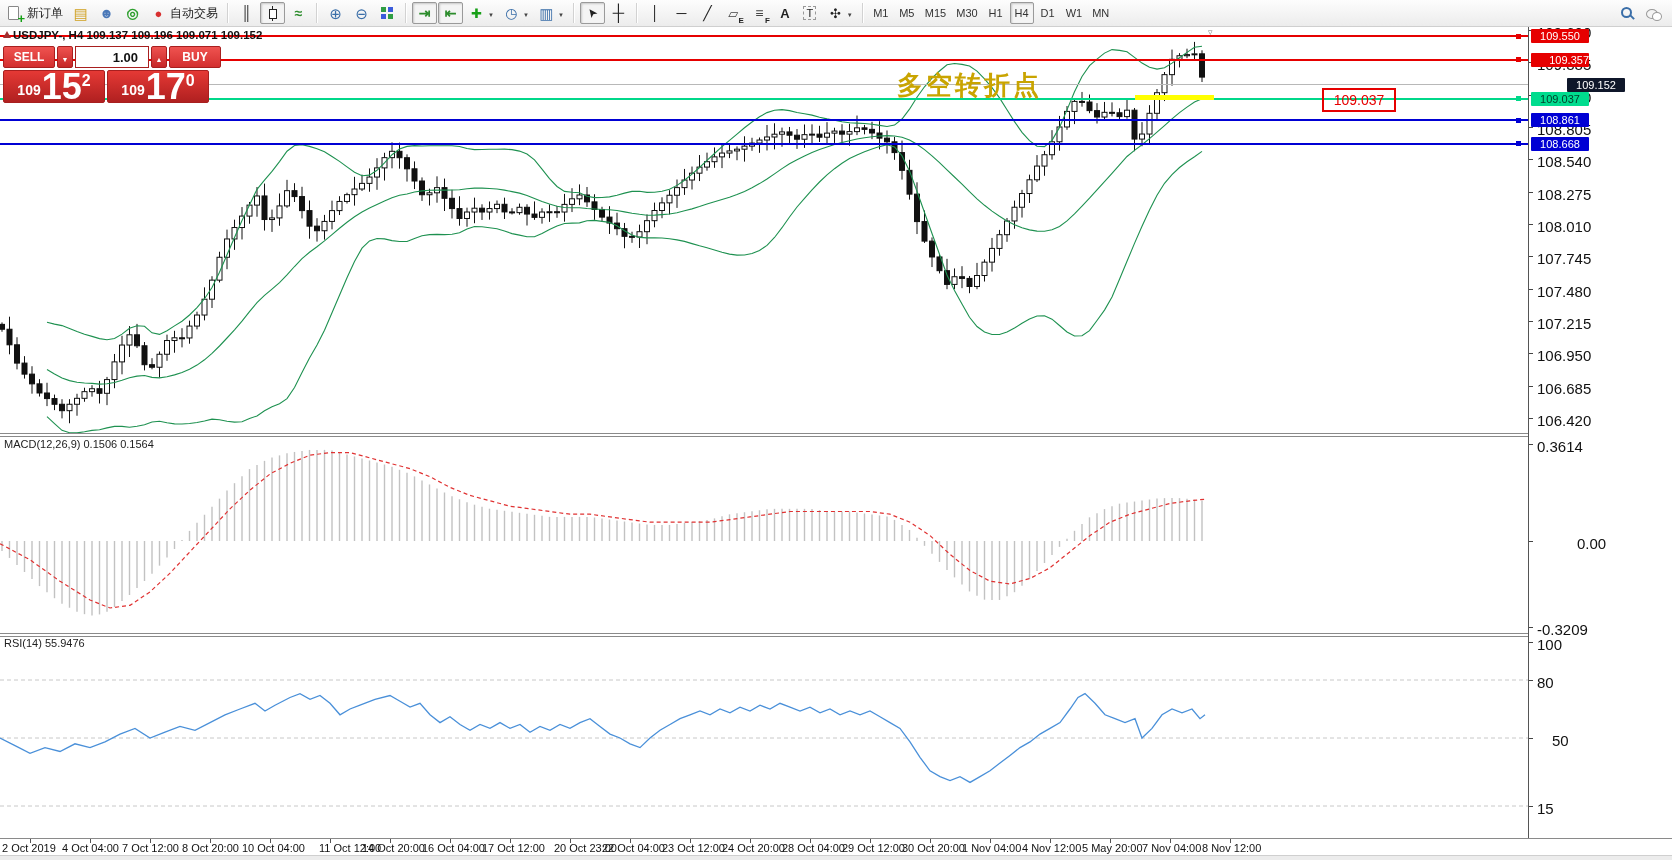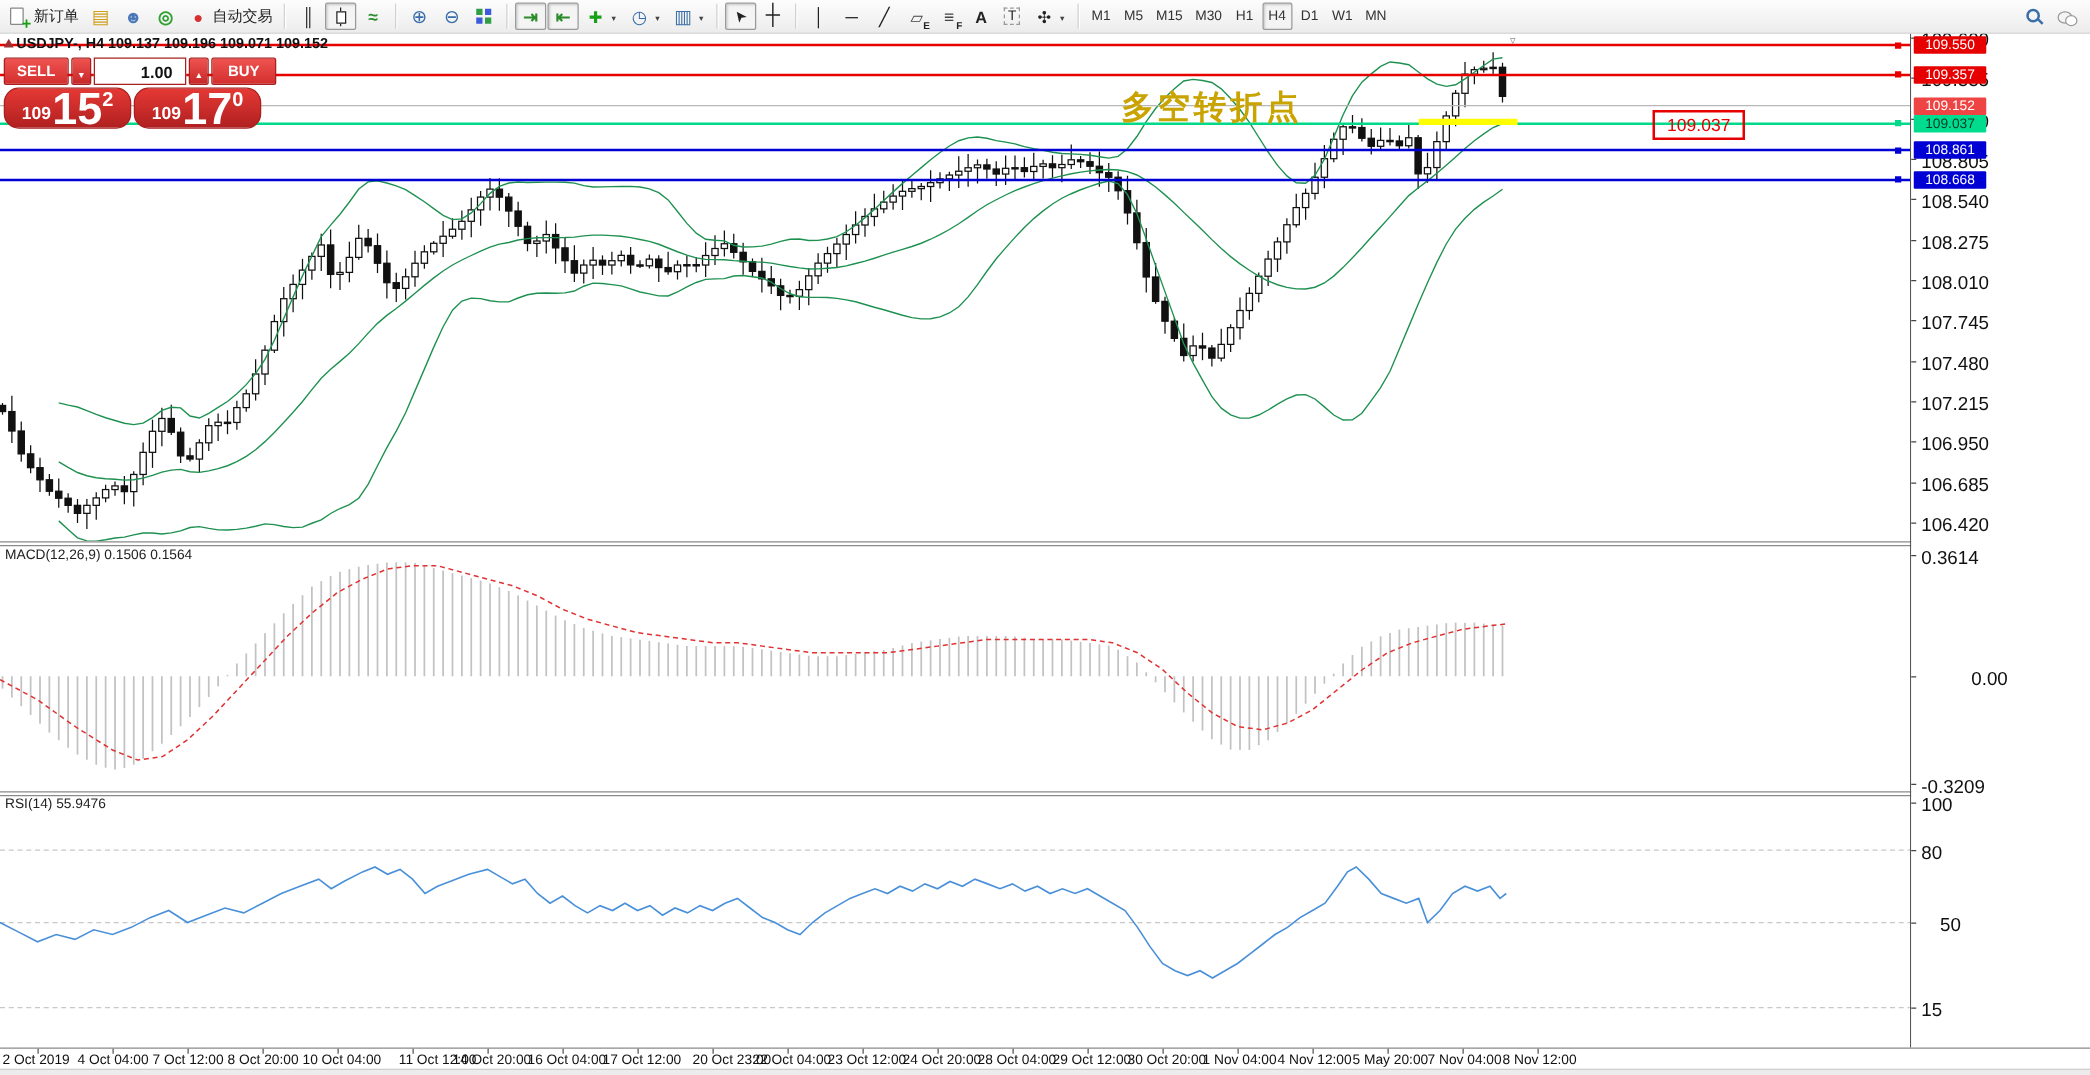--- a/index.html
+++ b/index.html
@@ -100,21 +100,21 @@
   .tp-btn{flex:0 0 52px;border:1px solid #a81f1f;border-radius:2px;color:#fff;font-size:12px;
       font-weight:bold;background:linear-gradient(#ef5350,#d32f2f);font-family:inherit;}
   .tp-spin{flex:0 0 16px;border:1px solid #a81f1f;border-radius:2px;color:#fff;
       background:linear-gradient(#ef5350,#c62828);padding:0;font-family:inherit;}
   .tp-spin.down::before{content:"▼";font-size:7px;}
   .tp-spin.up::before{content:"▲";font-size:7px;}
   .tp-vol{flex:1;width:60px;border:1px solid #a81f1f;text-align:right;padding-right:10px;
       font-size:13px;font-weight:bold;color:#111;font-family:inherit;}
   .tp-prices{display:flex;gap:2px;height:33px;}
   .tp-price{flex:1;display:flex;align-items:center;justify-content:center;color:#fff;
-      background:linear-gradient(#e53935,#b02020);border:1px solid #a81f1f;border-radius:12px;cursor:pointer;text-align:center;}
+      background:linear-gradient(#e53935,#b02020);border:1px solid #a81f1f;border-radius:2px;cursor:pointer;text-align:center;}
   .tp-base{font-size:14px;font-weight:bold;align-self:flex-end;margin:0 1px 4px 0;}
   .tp-big{font-size:36px;font-weight:bold;line-height:30px;}
   .tp-sup{font-size:16px;font-weight:bold;align-self:flex-start;margin-top:1px;}
 </style>
 </head>
 <body>
 
 <div class="win">
 
   <div class="toolbar">
@@ -813,22 +813,22 @@
       <div class="ptick" style="top: 255.68px;">107.480</div>
       <div class="ptick-dash" style="top: 294.01px;"></div>
       <div class="ptick" style="top: 288.01px;">107.215</div>
       <div class="ptick-dash" style="top: 326.34px;"></div>
       <div class="ptick" style="top: 320.34px;">106.950</div>
       <div class="ptick-dash" style="top: 358.67px;"></div>
       <div class="ptick" style="top: 352.67px;">106.685</div>
       <div class="ptick-dash" style="top: 391px;"></div>
       <div class="ptick" style="top: 385px;">106.420</div>
       <div class="pbadge" style="top: 2.14px; background: rgb(230, 0, 0); color: rgb(255, 255, 255);">109.550</div>
-      <div class="pbadge" style="top: 25.686px; background: rgb(230, 0, 0); color: rgb(255, 255, 255);">109.357</div>
-      <div class="pbadge" style="top: 50.696px; background: #ef4444; color: rgb(255, 255, 255);">109.152</div>
+      <div class="pbadge" style="top: 25.686px; background: rgb(230, 0, 0); color: rgb(255, 255, 255); text-align: right;">109.357</div>
+      <div class="pbadge" style="top: 50.696px; background: #0f172a; color: rgb(255, 255, 255); margin-left: 36px;">109.152</div>
       <div class="pbadge" style="top: 64.726px; background: rgb(0, 220, 142); color: rgb(0, 60, 40);">109.037</div>
       <div class="pbadge" style="top: 86.198px; background: rgb(0, 0, 212); color: rgb(255, 255, 255);">108.861</div>
       <div class="pbadge" style="top: 109.744px; background: rgb(0, 0, 212); color: rgb(255, 255, 255);">108.668</div>
       <div class="ptick-dash" style="top: 417px;"></div>
       <div class="ptick" style="top: 411px;">0.3614</div>
       <div class="ptick-dash" style="top: 514px;"></div>
       <div class="ptick" style="top: 508px; margin-left: 40px;">0.00</div>
       <div class="ptick-dash" style="top: 600px;"></div>
       <div class="ptick" style="top: 594px;">-0.3209</div>
       <div class="ptick-dash" style="top: 615px;"></div>

